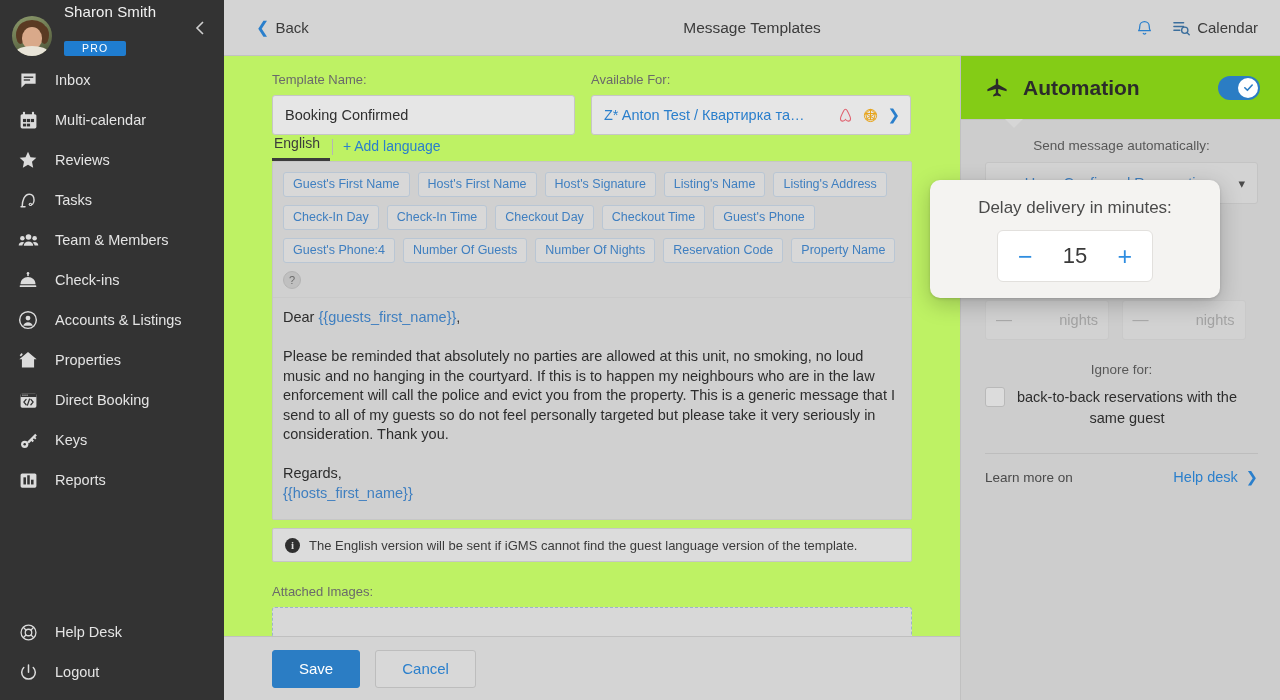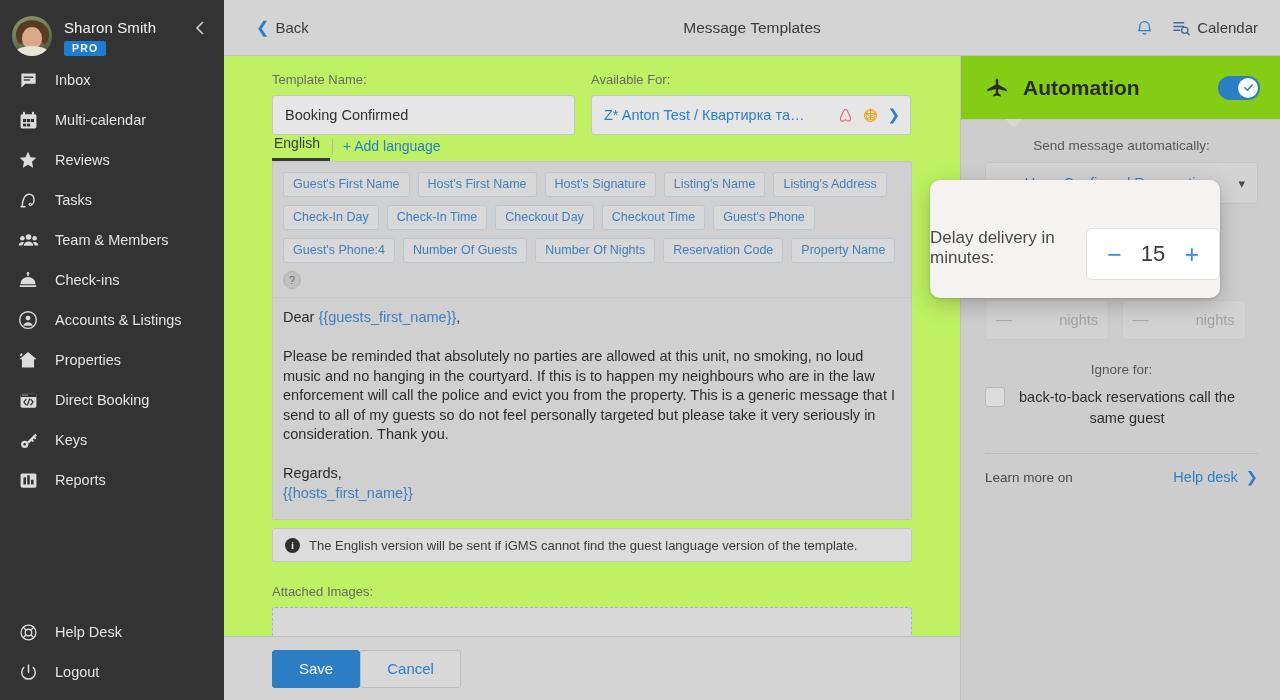--- a/index.html
+++ b/index.html
@@ -50,24 +50,24 @@
     background: #5a3a23;
   }
   .avatar .body {
     position: absolute; left: 4px; bottom: -2px; width: 32px; height: 12px;
     border-radius: 50% 50% 0 0;
     background: #e8e4d8;
   }
   .user-meta { margin-left: 12px; line-height: 1; }
   .user-name { font-size: 15px; color: #f2f2f2; letter-spacing: .1px; }
   .pro-badge {
-    display: inline-block; margin-top: 6px;
+    display: inline-block; margin-top: 22px;
     background: #1f7dd0; color: #fff;
-    font-size: 10.5px; font-weight: bold; letter-spacing: 1.2px;
-    padding: 2px 8px 3px; border-radius: 2px;
+    font-size: 10.5px; font-weight: normal; letter-spacing: 1.2px;
+    padding: 2px 18px 3px; border-radius: 2px;
   }
   .collapse-btn {
     position: absolute; right: 14px; top: 18px;
     width: 18px; height: 20px; cursor: pointer;
     color: #cfcfcf;
   }
   .nav { margin-top: 4px; }
   .nav-item {
     display: flex; align-items: center; height: 40px;
     padding-left: 14px; cursor: pointer; color: #dcdcdc;
@@ -192,21 +192,21 @@
   .dropzone {
     margin-top: 8px; height: 48px; border: 1px dashed #9db4cc;
     border-radius: 3px; background: #d8d8d8;
     display: flex; align-items: center; justify-content: center;
     font-size: 14.5px; color: #3b3b3b; cursor: pointer;
   }
 
   .action-bar {
     flex: 0 0 64px; height: 64px; background: #d4d4d4;
     border-top: 1px solid #c0c0c0;
-    display: flex; align-items: center; padding-left: 48px; 
+    display: flex; align-items: center; padding-left: 48px; gap: 15px;
   }
   .btn {
     height: 38px; border-radius: 3px; font-size: 15px; cursor: pointer;
     font-family: "Liberation Sans", sans-serif; border: 1px solid transparent;
     padding: 0 26px;
   }
   .btn-primary { background: #2b7dc4; color: #fff; border-color: #2b7dc4; }
   .btn-secondary { background: #d8d8d8; color: #2a7fcc; border-color: #bdbdbd; }
 
   
@@ -283,21 +283,21 @@
     display: flex; align-items: center; gap: 8px;
   }
 
   
   .delay-popup {
     position: absolute; left: 930px; top: 180px;
     width: 290px; height: 118px;
     background: #f4f3f1; border-radius: 10px;
     box-shadow: 0 6px 22px rgba(0,0,0,0.22), 0 1px 3px rgba(0,0,0,0.14);
     z-index: 60; padding: 18px 0 0 0;
-    display: flex; flex-direction: row; align-items: center;
+    display: flex; flex-direction: column; align-items: center;
   }
   .delay-title { font-size: 17px; color: #4a4a4a; }
   .stepper {
     margin-top: 12px; width: 156px; height: 52px;
     background: #fff; border: 1px solid #e2e0dd; border-radius: 6px;
     display: flex; align-items: center; justify-content: space-between;
     padding: 0 20px;
   }
   .step-btn { color: #2f8de0; font-size: 25px; cursor: pointer; line-height: 1; user-select: none; }
   .step-val { font-size: 22px; color: #3a3a3a; }
@@ -629,21 +629,21 @@
               <div class="nights-input">
                 <span class="nights-minus">—</span>
                 <span class="nights-ph">nights</span>
               </div>
             </div>
           </div>
 
           <div class="ignore-label">Ignore for:</div>
           <div class="ignore-row">
             <span class="checkbox"></span>
-            <span class="ignore-txt">back-to-back reservations call the same guest</span>
+            <span class="ignore-txt">back-to-back reservations with the same guest</span>
           </div>
 
           <div class="divider"></div>
           <div class="learn-row">
             <span class="learn-txt">Learn more on</span>
             <span class="helpdesk">
               <span>Help desk</span>
               <span>❯</span>
             </span>
           </div>

